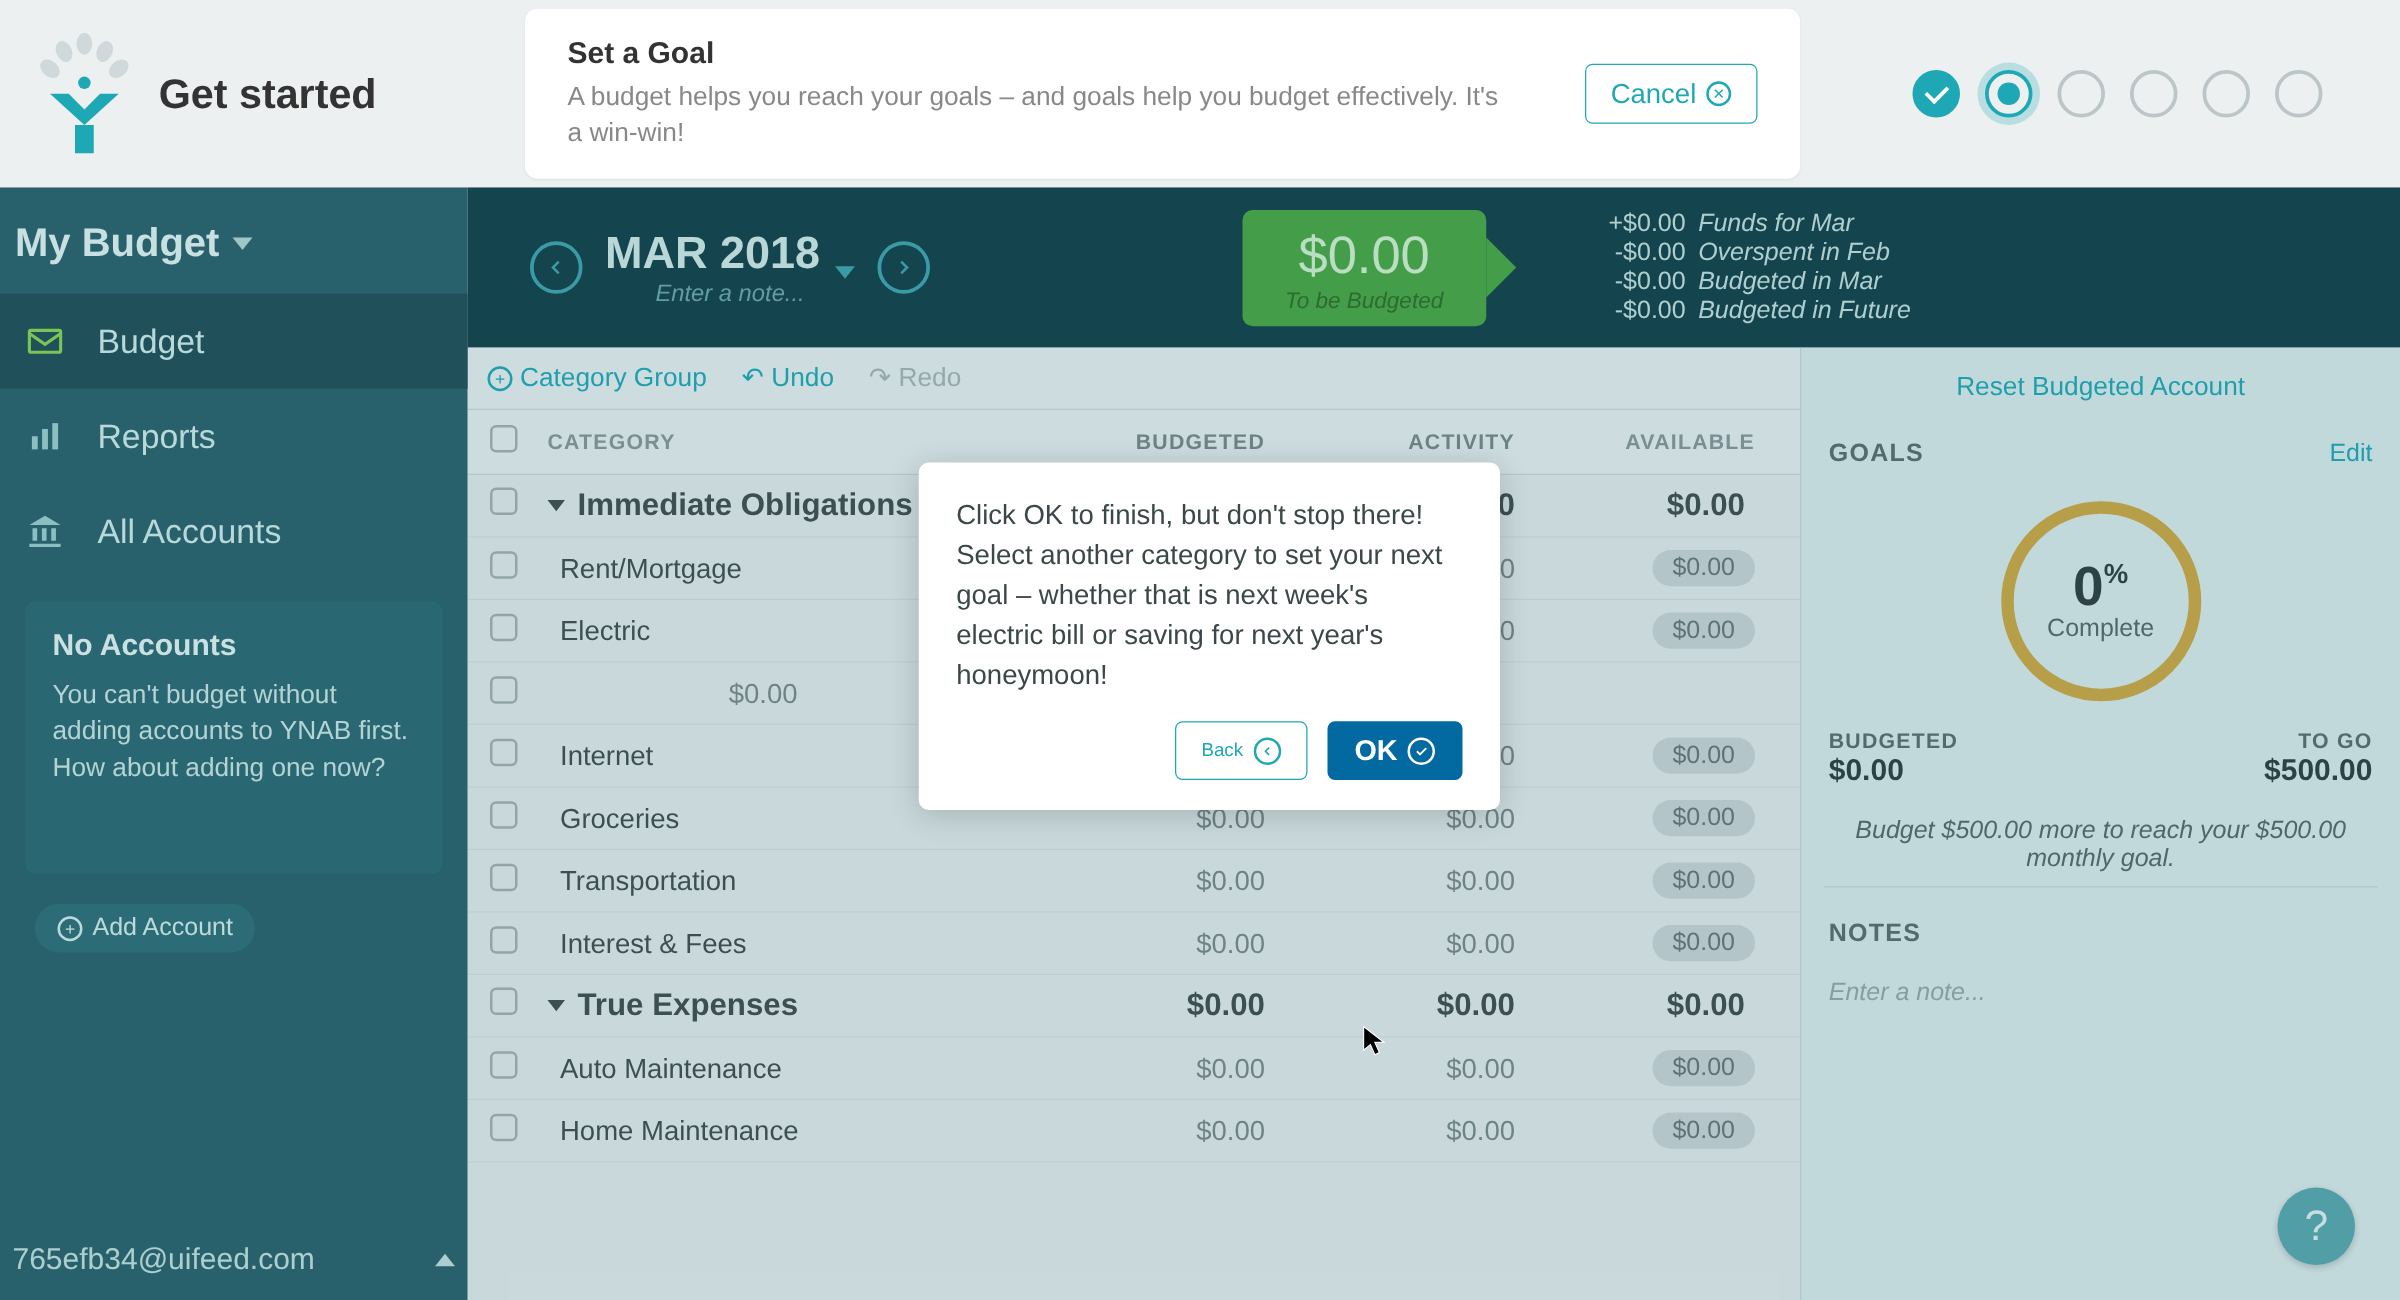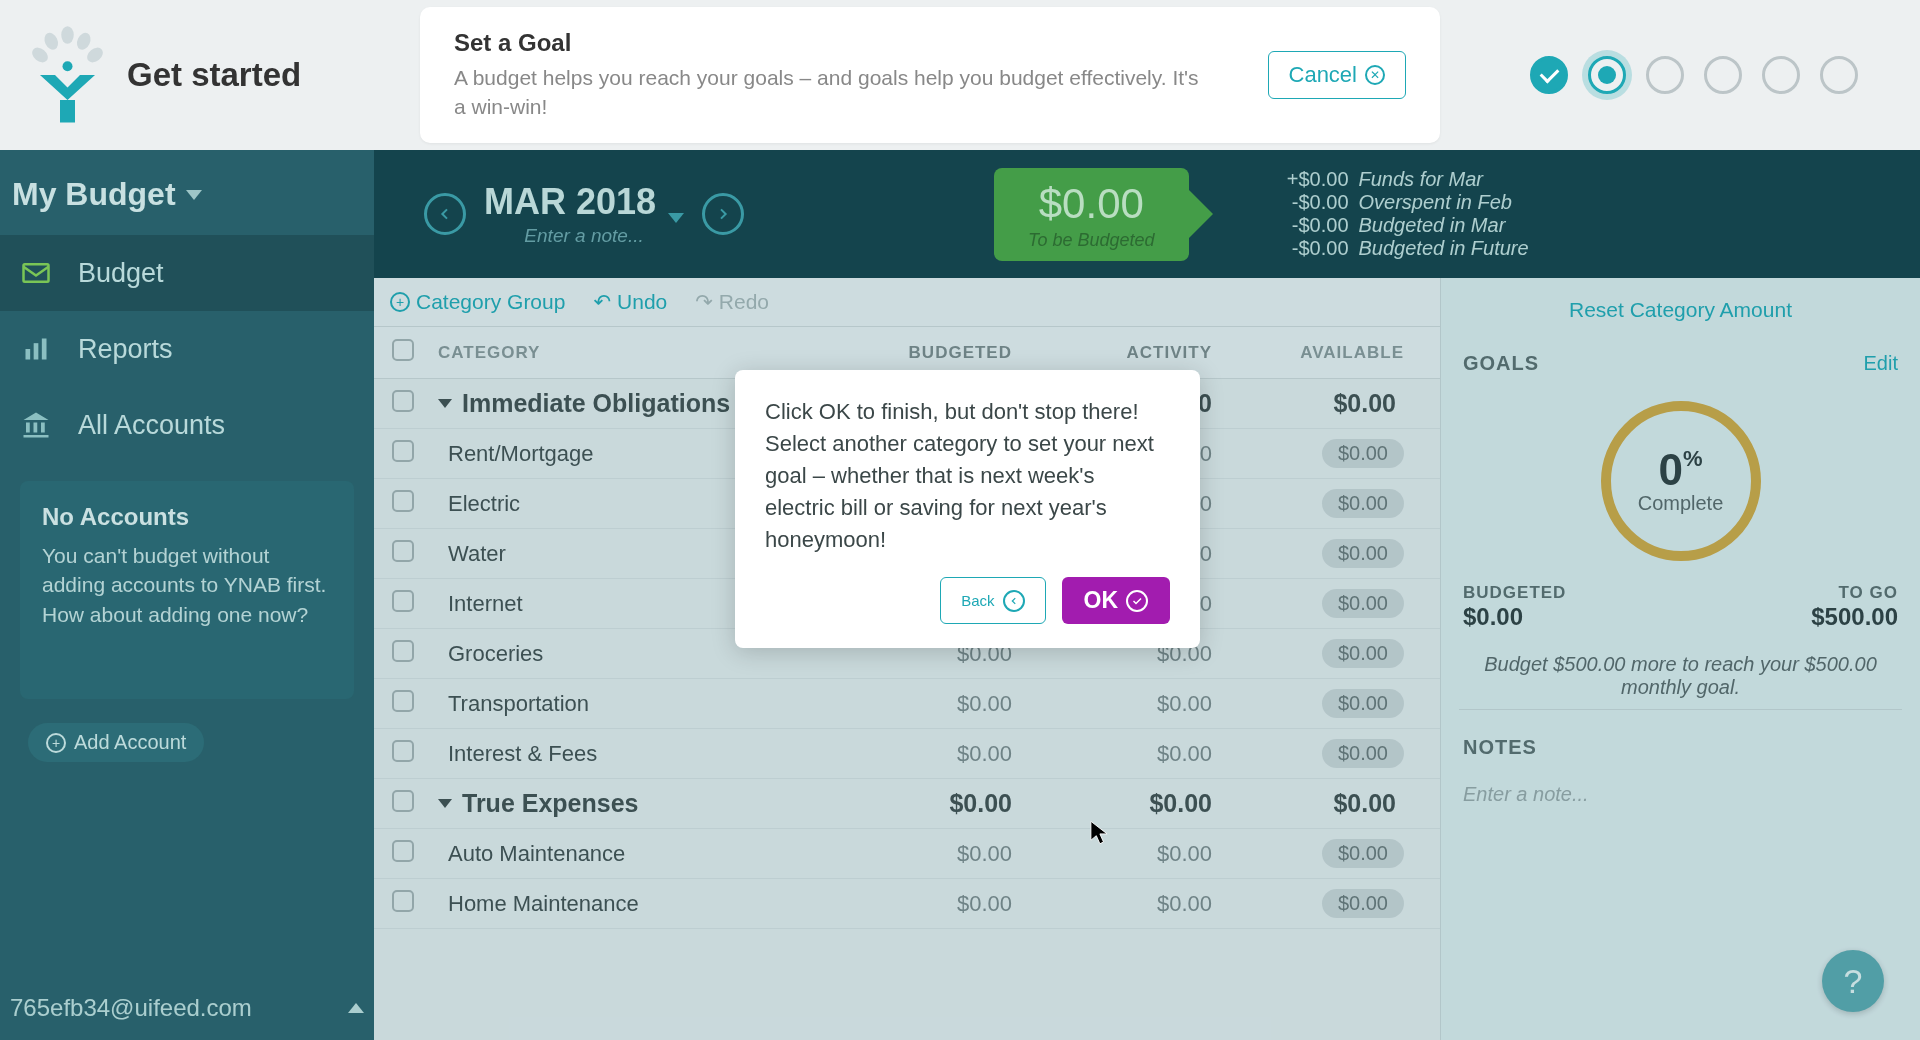--- a/index.html
+++ b/index.html
@@ -122,21 +122,21 @@
 .help-fab { position:absolute; right: 36px; bottom: 28px; width:62px; height:62px; border-radius:50%; background:#5aa7ae; color:#e6f3f3; font-size:34px; display:flex; align-items:center; justify-content:center; box-shadow: 0 2px 6px rgba(0,0,0,0.2); cursor:pointer; }
 
 
 .cursor { position:absolute; left:1090px; top:820px; width:18px; height:26px; pointer-events:none; z-index: 60; }
 
 
 .popover { position:absolute; left:735px; top:370px; width:465px; background:#fff; border-radius:8px; box-shadow:0 4px 24px rgba(0,0,0,0.18); padding: 26px 30px 24px 30px; z-index:50; }
 .popover p { font-size:22px; color:#3b4748; line-height:1.45; margin-bottom: 22px; }
 .popover .btn-row { display:flex; gap:16px; justify-content:flex-end; }
 .btn-outline { border:1px solid #1ea8b5; color:#1ea8b5; background:#fff; border-radius:6px; padding:10px 20px; font-size:15px; display:flex; align-items:center; gap:8px; cursor:pointer; }
-.btn-solid { background:#a21caf; color:#fff; border:none; border-radius:6px; padding:10px 22px; font-size:23px; font-weight:600; display:flex; align-items:center; gap:8px; cursor:pointer; }
+.btn-solid { background:#0369a1; color:#fff; border:none; border-radius:6px; padding:10px 22px; font-size:23px; font-weight:600; display:flex; align-items:center; gap:8px; cursor:pointer; }
 .btn-outline .circ, .btn-solid .circ { width:22px;height:22px;border:2px solid currentColor;border-radius:50%;display:inline-flex;align-items:center;justify-content:center; }
 .btn-solid .circ { border-color:#fff; }
 
 
 .tint { position:absolute; inset:150px 0 0 0; background: rgba(35,115,125,0.16); pointer-events:none; z-index:40; }
 
 </style>
 </head>
 <body>
 
@@ -331,23 +331,20 @@
               <div class="c-check"><span class="checkbox"></span></div>
               <div class="c-name">
                 <span>Electric</span>
               </div>
               <div class="c-bud">$0.00</div>
               <div class="c-act">$0.00</div>
               <div class="c-avail"><span class="pill">$0.00</span></div>
             </div>
             <div class="cat-row">
               <div class="c-check"><span class="checkbox"></span></div>
-              <div class="c-name">
-                <span>Water</span>
-              </div>
               <div class="c-bud">$0.00</div>
               <div class="c-act">$0.00</div>
               <div class="c-avail"><span class="pill">$0.00</span></div>
             </div>
             <div class="cat-row">
               <div class="c-check"><span class="checkbox"></span></div>
               <div class="c-name">
                 <span>Internet</span>
               </div>
               <div class="c-bud">$0.00</div>
@@ -406,21 +403,21 @@
                 <span>Home Maintenance</span>
               </div>
               <div class="c-bud">$0.00</div>
               <div class="c-act">$0.00</div>
               <div class="c-avail"><span class="pill">$0.00</span></div>
             </div>
           </div>
       </div>
 
       <div class="right-panel">
-        <div class="reset-link">Reset Category Amount</div>
+        <div class="reset-link">Reset Budgeted Account</div>
         <div class="section-head">
           <span>GOALS</span>
           <span class="edit">Edit</span>
         </div>
         <div class="goal-gauge">
           <div class="gauge-ring">
             <div class="gauge-pct"><span>0</span><sup>%</sup></div>
             <div class="gauge-sub">Complete</div>
           </div>
         </div>

